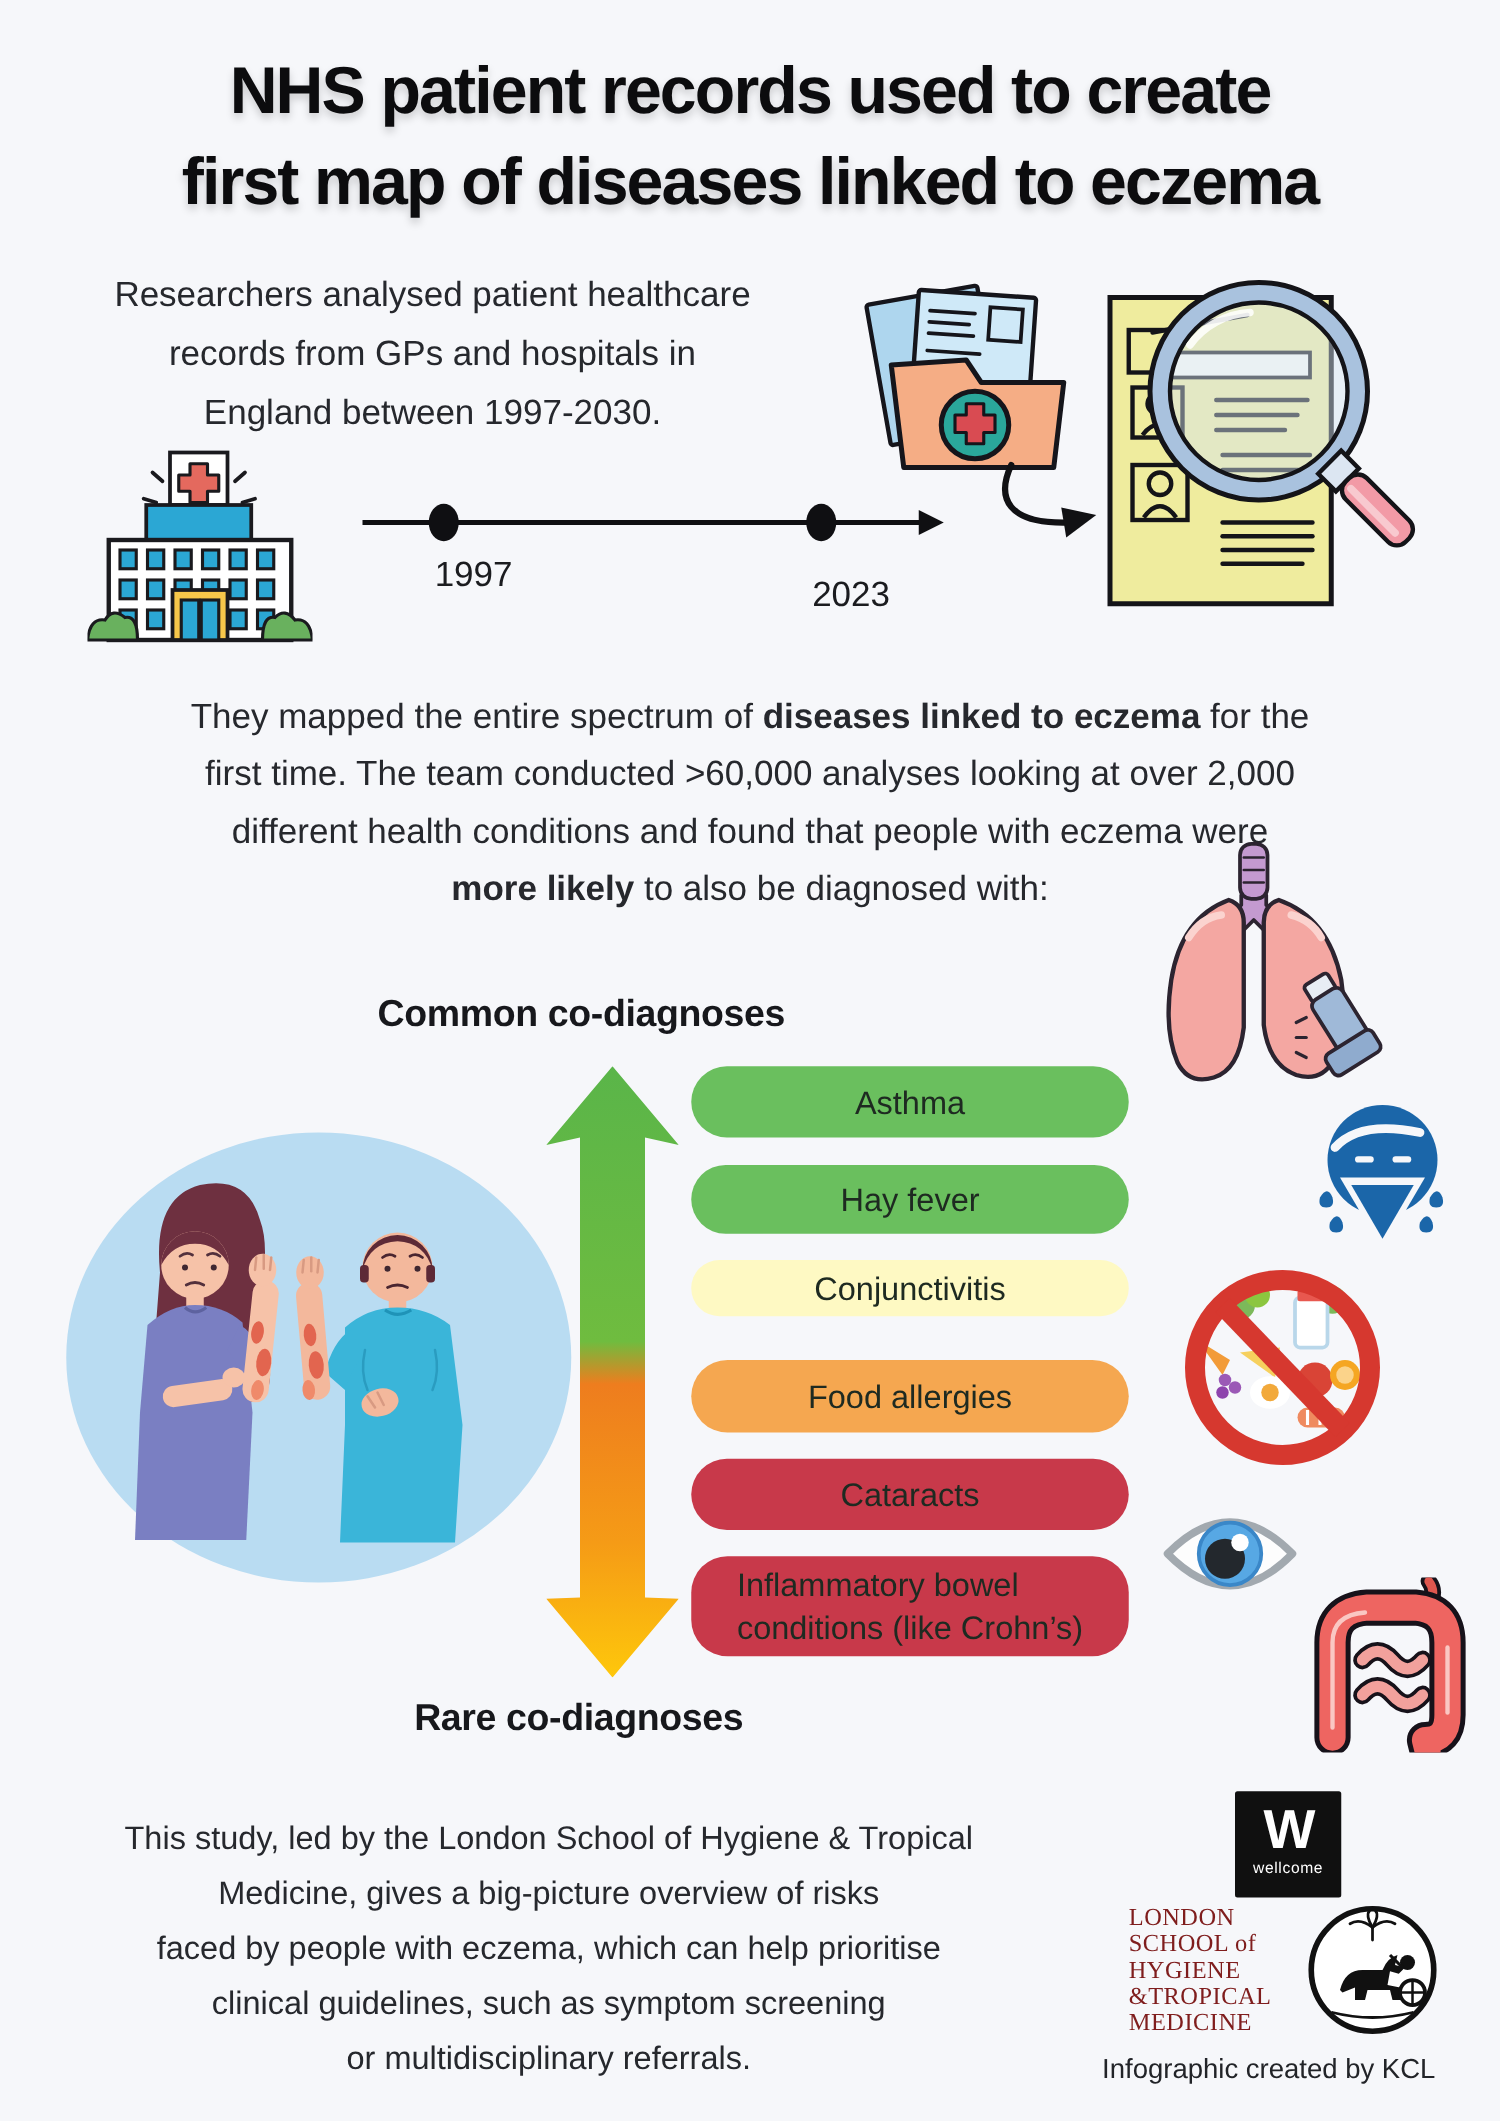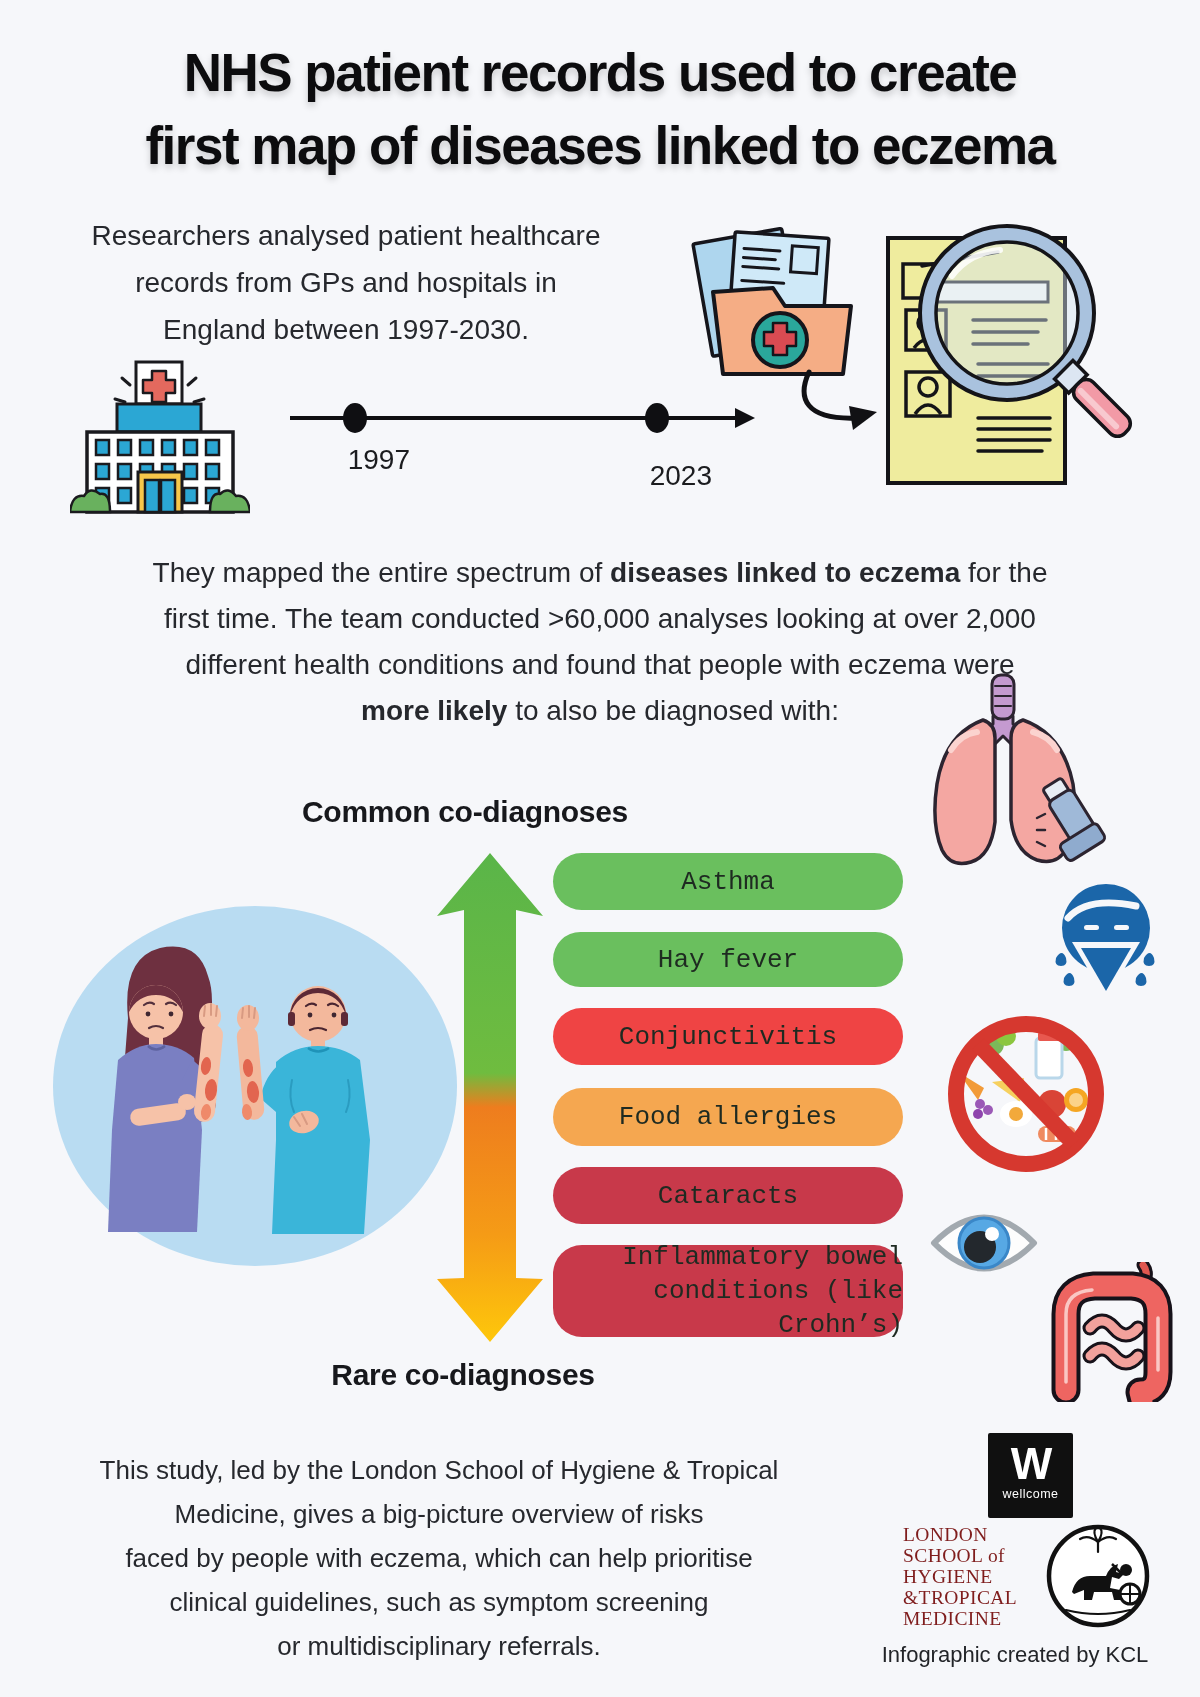--- a/index.html
+++ b/index.html
@@ -9,22 +9,22 @@
   .title{left:0;top:36px;width:1200px;text-align:center;font-weight:900;font-size:53px;
          line-height:73px;color:#0c0c0e;letter-spacing:-1.5px;
          text-shadow:0 4px 7px rgba(0,0,0,0.18);}
   .body-text{font-size:28px;line-height:47px;color:#26282d;white-space:pre-line;text-align:center;}
   .intro{left:38px;top:212px;width:616px;}
   .mapping{left:50px;top:550px;width:1100px;line-height:46px;}
   .mapping b{font-weight:700;}
   .year-label{font-size:28px;color:#1b1c1f;text-align:right;}
   .section-label{font-size:30px;font-weight:700;color:#17181c;text-align:center;letter-spacing:-0.3px;}
   .pill{position:absolute;left:0;width:350px;border-radius:29px;display:flex;align-items:center;
-        justify-content:center;font-size:26px;color:#1e2a21;text-align:right;white-space:pre-line;
-        line-height:34px;font-family:Liberation Mono, monospace;}
+        justify-content:center;font-size:26px;color:#1e2a21;text-align:left;white-space:pre-line;
+        line-height:34px;}
   .footer-text{left:28px;top:1448px;width:822px;font-size:26px;line-height:44px;}
   .wellcome{left:988px;top:1433px;width:85px;height:85px;background:#101010;border-radius:2px;
             display:flex;flex-direction:column;align-items:center;justify-content:flex-start;}
   .wellcome .w{color:#ffffff;font-weight:900;font-size:44px;line-height:50px;margin-top:6px;letter-spacing:-2px;}
   .wellcome .wl{color:#ffffff;font-size:12.5px;font-weight:400;letter-spacing:0.5px;margin-top:-2px;}
   .lshtm-text{left:903px;top:1524px;width:140px;font-family:"Liberation Serif",serif;font-size:19.5px;
               line-height:21px;color:#7f1d1d;white-space:pre-line;letter-spacing:0.4px;}
   .credit{left:850px;top:1642px;width:330px;text-align:center;font-size:22px;color:#222428;}
   svg{display:block;}
 </style>
@@ -163,24 +163,24 @@
         <stop offset="0.78" stop-color="#f59b16"></stop>
         <stop offset="1" stop-color="#fec70b"></stop>
       </linearGradient>
     </defs>
     <polygon points="53,0 106,63 79,57 79,425 106,426 53,489 0,426 27,425 27,57 0,63" fill="url(#arrowGrad)"></polygon>
   </svg>
 
   <div class="abs" style="left:553px;top:853px;width:350px;height:489px">
     <div class="pill" style="top: 0px; height: 57px; background: rgb(106, 191, 94);"><span>Asthma</span></div>
     <div class="pill" style="top: 79px; height: 55px; background: rgb(106, 191, 94);"><span>Hay fever</span></div>
-    <div class="pill" style="top: 155px; height: 57px; background: #ef4444;"><span>Conjunctivitis</span></div>
+    <div class="pill" style="top: 155px; height: 45px; background: #fef9c3;"><span>Conjunctivitis</span></div>
     <div class="pill" style="top: 235px; height: 58px; background: rgb(245, 167, 80);"><span>Food allergies</span></div>
     <div class="pill" style="top: 314px; height: 57px; background: rgb(200, 57, 74);"><span>Cataracts</span></div>
-    <div class="pill" style="top: 392px; height: 92px; background: rgb(200, 57, 74);"><span>Inflammatory bowel
+    <div class="pill" style="top: 392px; height: 80px; background: rgb(200, 57, 74);"><span>Inflammatory bowel
 conditions (like Crohn’s)</span></div>
   </div>
 
   <svg class="abs" style="left:42px;top:898px" width="428" height="378" viewBox="0 0 428 378">
     <ellipse cx="213" cy="188" rx="202" ry="180" fill="#b9dcf2"></ellipse>
 
     <path d="M86 120 Q80 60 118 50 Q156 42 166 78 Q172 94 169 120 L174 200 Q175 222 156 224 L96 224 Q78 222 80 198 Z" fill="#6e3040"></path>
     <circle cx="114" cy="114" r="27" fill="#f6c2a8"></circle>
     <path d="M87 114 A27 27 0 0 1 141 114 Q132 97 114 97 Q96 97 87 114 Z" fill="#6e3040"></path>
     <g stroke="#53303c" stroke-width="2.2" fill="none" stroke-linecap="round">

